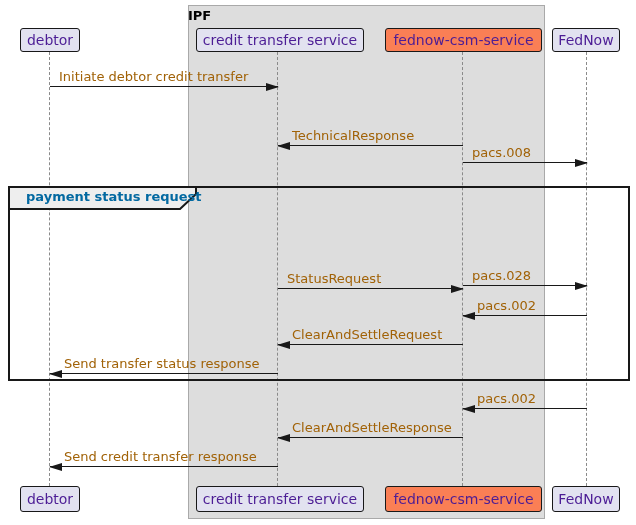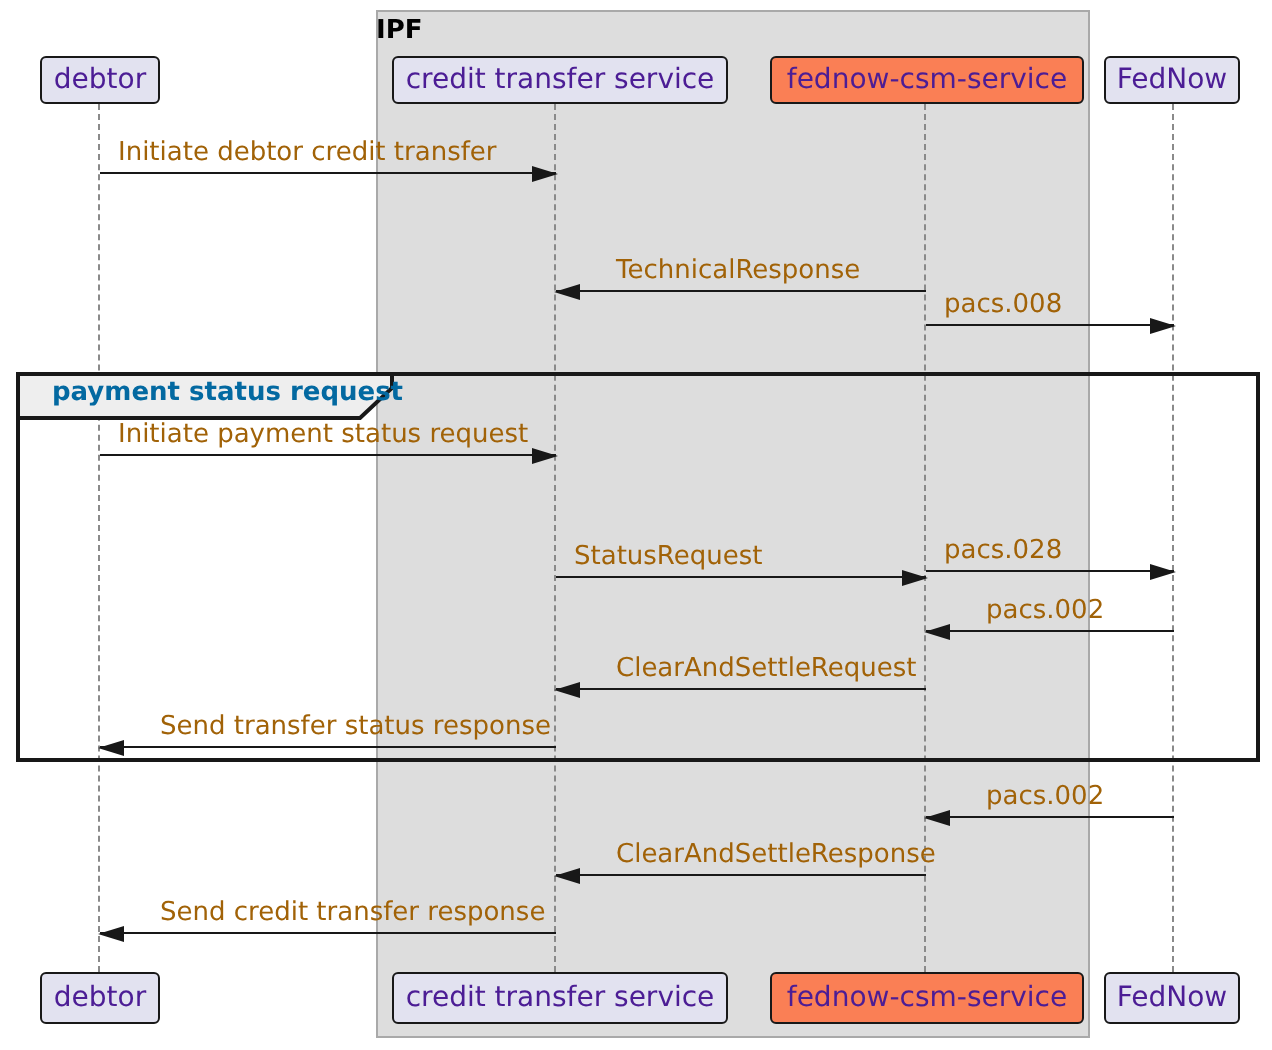--- a/index.html
+++ b/index.html
@@ -19,21 +19,21 @@
   .participant { position:absolute; height:24px; background:#E2E2F0;
     border:1px solid #181818; border-radius:3px; box-sizing:border-box;
     display:flex; align-items:center; justify-content:center;
     font-size:14px; color:#4c1d95; z-index:6; white-space:nowrap; }
   .participant.orange { background:#FA7F55; }
   .participant.bottom { height:26px; }
   
   .msg { position:absolute; height:21px; z-index:5; }
   .msg-label { position:absolute; bottom:3px; left:9px; font-size:13px;
     color:#a16207; white-space:nowrap; }
-  .arrow-left .msg-label { left:30px; }
+  .arrow-left .msg-label { left:14px; }
   .msg-line { position:absolute; left:0; right:0; bottom:0; height:0;
     border-bottom:1px solid #181818; }
   .arrow-head { position:absolute; bottom:-4px; width:0; height:0;
     border-top:4px solid transparent; border-bottom:4px solid transparent; }
   .arrow-right .arrow-head { right:-1px; border-left:13px solid #181818; }
   .arrow-left .arrow-head { left:-1px; border-right:13px solid #181818; }
   
   .frame { position:absolute; left:8px; top:186px; width:622px; height:195px;
     border:2px solid #181818; box-sizing:border-box; z-index:4; background:transparent; }
   .frame-label-shape { position:absolute; left:8px; top:186px; z-index:5; }
@@ -64,25 +64,20 @@
     <div class="msg-line"></div>
     <div class="arrow-head"></div>
   </div>
   <div class="msg arrow-left" style="left:278px; top:125px; width:185px;">
     <div class="msg-label">TechnicalResponse</div>
     <div class="msg-line"></div>
     <div class="arrow-head"></div>
   </div>
   <div class="msg arrow-right" style="left:463px; top:142px; width:124px;">
     <div class="msg-label">pacs.008</div>
-    <div class="msg-line"></div>
-    <div class="arrow-head"></div>
-  </div>
-  <div class="msg arrow-right" style="left:50px;  top:207px; width:228px;">
-    <div class="msg-label">Initiate payment status request</div>
     <div class="msg-line"></div>
     <div class="arrow-head"></div>
   </div>
   <div class="msg arrow-right" style="left:278px; top:236px; width:185px;margin-top:32px;">
     <div class="msg-label">StatusRequest</div>
     <div class="msg-line"></div>
     <div class="arrow-head"></div>
   </div>
   <div class="msg arrow-right" style="left:463px; top:265px; width:124px;">
     <div class="msg-label">pacs.028</div>

